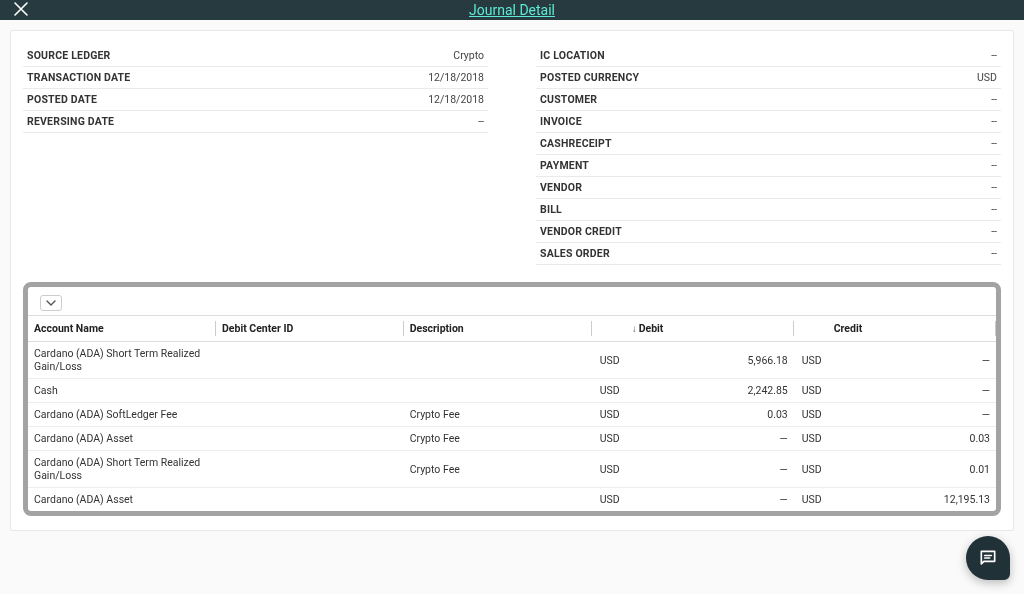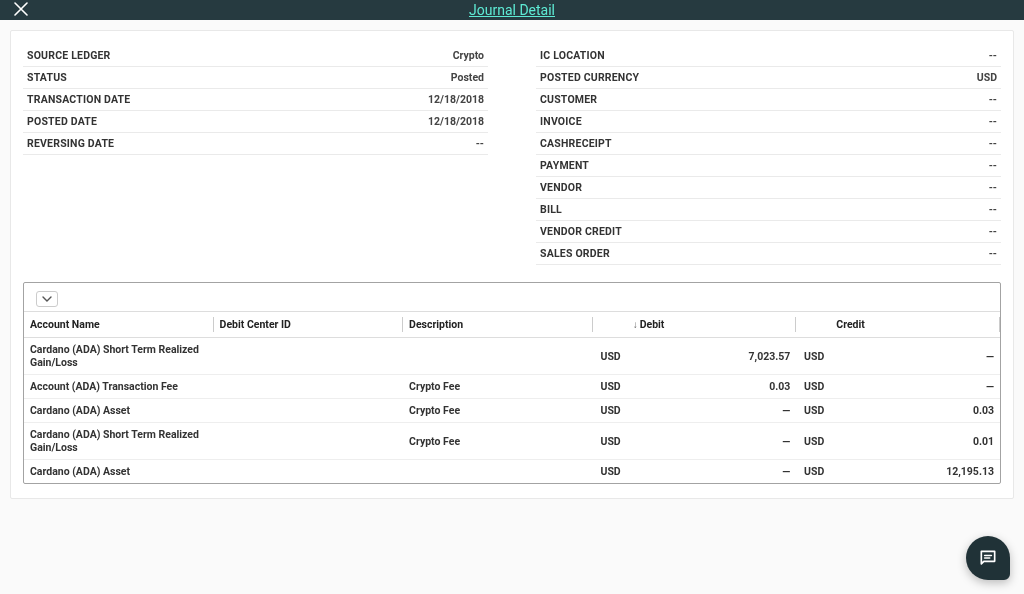--- a/index.html
+++ b/index.html
@@ -68,25 +68,25 @@
     min-height: 18px;
   }
   .field-label {
     font-weight: 700;
     text-transform: uppercase;
     color: #333;
     letter-spacing: 0.2px;
   }
   .field-value {
     color: #444;
-    font-weight: 700;
+    font-weight: 400;
   }
   .table-wrap {
-    border: 1px solid #a3a3a3;
-    border-radius: 2px;
+    border: 5px solid #a3a3a3;
+    border-radius: 8px;
     margin-top: 17px;
   }
   .expand-bar {
     border-bottom: 1px solid #ddd;
     padding: 4px 12px;
   }
   .expand-btn {
     display: inline-flex;
     align-items: center;
     justify-content: center;
@@ -115,21 +115,20 @@
     right: 0;
     top: 20%;
     height: 60%;
     width: 1px;
     background: #ccc;
   }
   tbody td {
     padding: 5px 6px;
     border-bottom: 1px solid #eee;
     color: #333;
-    font-weight: bold;
   }
   tbody tr:last-child td { border-bottom: none; }
   tbody td.num { text-align: right; }
   .col-acct { width: 190px; }
   .col-cc { width: 190px; }
   .col-desc { width: 190px; }
   .col-dcur { width: 34px; text-align:right;}
   .col-debit { width: 170px; }
   .col-ccur { width: 34px; text-align:right;}
   .col-credit { width: 170px; }
@@ -166,24 +165,20 @@
   <div class="card">
 
 
     <div class="field-columns">
       <div class="field-col" id="left-col">
           <div class="field-row">
             <span class="field-label">SOURCE LEDGER</span>
             <span class="field-value">Crypto</span>
           </div>
           <div class="field-row">
-            <span class="field-label">STATUS</span>
-            <span class="field-value">Posted</span>
-          </div>
-          <div class="field-row">
             <span class="field-label">TRANSACTION DATE</span>
             <span class="field-value">12/18/2018</span>
           </div>
           <div class="field-row">
             <span class="field-label">POSTED DATE</span>
             <span class="field-value">12/18/2018</span>
           </div>
           <div class="field-row">
             <span class="field-label">REVERSING DATE</span>
             <span class="field-value">--</span>
@@ -252,26 +247,35 @@
             <th class="col-ccur"></th>
             <th class="col-credit num"><span>Credit</span><span class="sep"></span></th>
           </tr>
         </thead>
         <tbody id="tbody">
             <tr>
               <td class="col-acct">Cardano (ADA) Short Term Realized Gain/Loss</td>
               <td class="col-cc"></td>
               <td class="col-desc"></td>
               <td class="col-dcur num">USD</td>
-              <td class="col-debit num">7,023.57</td>
+              <td class="col-debit num">5,966.18</td>
               <td class="col-ccur num">USD</td>
               <td class="col-credit num">—</td>
             </tr>
             <tr>
-              <td class="col-acct">Account (ADA) Transaction Fee</td>
+              <td class="col-acct">Cash</td>
+              <td class="col-cc"></td>
+              <td class="col-desc"></td>
+              <td class="col-dcur num">USD</td>
+              <td class="col-debit num">2,242.85</td>
+              <td class="col-ccur num">USD</td>
+              <td class="col-credit num">—</td>
+            </tr>
+            <tr>
+              <td class="col-acct">Cardano (ADA) SoftLedger Fee</td>
               <td class="col-cc"></td>
               <td class="col-desc">Crypto Fee</td>
               <td class="col-dcur num">USD</td>
               <td class="col-debit num">0.03</td>
               <td class="col-ccur num">USD</td>
               <td class="col-credit num">—</td>
             </tr>
             <tr>
               <td class="col-acct">Cardano (ADA) Asset</td>
               <td class="col-cc"></td>

